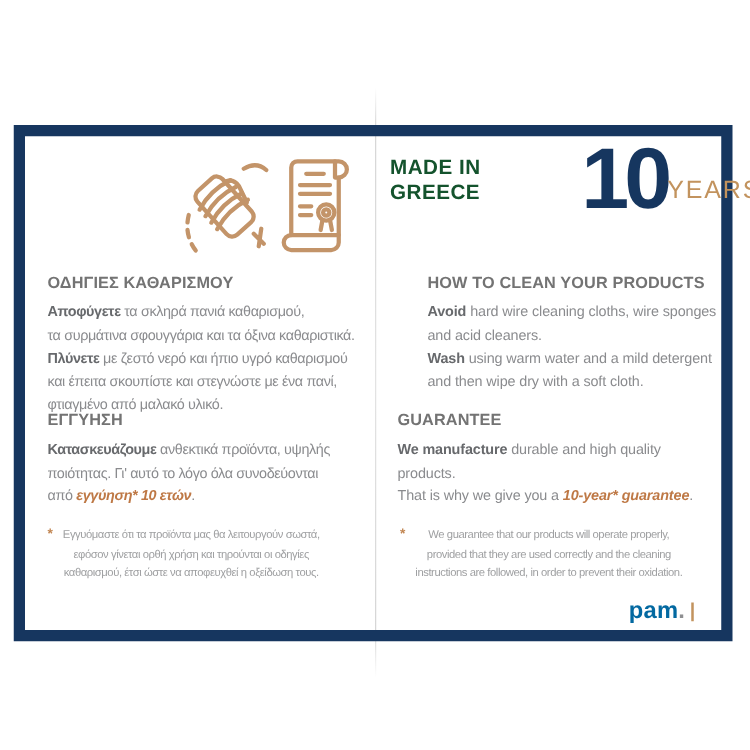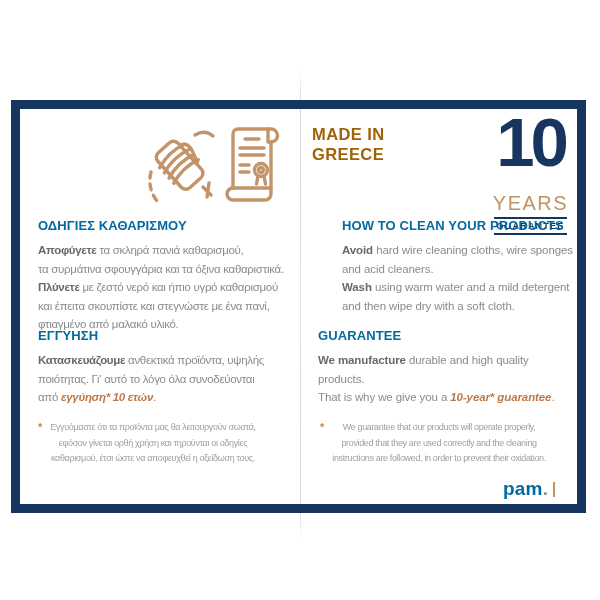--- a/index.html
+++ b/index.html
@@ -13,36 +13,36 @@
     background:linear-gradient(#ffffff,#d6d6d6 7%,#e3e3e3 50%,#d6d6d6 92%,#ffffff);
   }
   .frame{
     position:absolute;left:11px;top:100px;width:575px;height:413px;
     box-sizing:border-box;border:9px solid #16365F;background:transparent;
   }
   .icon{position:absolute;}
   .icon svg{display:block;}
   .made-in{
     position:absolute;left:312px;top:125px;
-    font-size:16.5px;line-height:19.5px;color:#a16207;letter-spacing:0.4px;font-weight:bold;
+    font-size:16.5px;line-height:19.5px;color:#14532d;letter-spacing:0.4px;font-weight:bold;
   }
-  .badge{position:absolute;left:494px;top:112px;width:73px;display:flex;flex-direction:column;align-items:center;}
+  .badge{position:absolute;left:465px;top:112px;width:73px;display:flex;flex-direction:row;align-items:center;}
   .badge-number{font-size:69px;line-height:62px;font-weight:bold;color:#16365F;letter-spacing:-4px;}
   .badge-years{font-size:20px;line-height:22px;color:#C2935E;letter-spacing:1.5px;margin-top:18px;}
   .badge-guarantee{
     margin-top:3px;width:100%;box-sizing:border-box;text-align:center;
     font-size:9px;font-weight:bold;color:#16365F;letter-spacing:1.2px;
     border-top:2px solid #16365F;border-bottom:2px solid #16365F;padding:2px 0;
   }
   .section{position:absolute;width:258px;}
   .sec-clean-gr{left:38px;top:218px;}
   .sec-guar-gr{left:38px;top:328px;}
   .sec-clean-en{left:318px;top:218px;margin-left:24px;}
   .sec-guar-en{left:318px;top:328px;}
-  .heading{font-size:13px;font-weight:bold;color:#0369a1;letter-spacing:0.1px;margin:0 0 8px 0;}
+  .heading{font-size:13px;font-weight:bold;color:#737373;letter-spacing:0.1px;margin:0 0 8px 0;}
   .body{font-size:11.5px;line-height:18.5px;color:#8A8B8E;margin:0;white-space:pre-line;letter-spacing:-0.1px;}
   .body.gr{letter-spacing:-0.3px;}
   .body b{color:#67696C;font-weight:bold;}
   .accent{color:#BE7845;font-weight:bold;font-style:italic;}
   .footnote{position:absolute;top:420px;width:265px;display:flex;gap:8px;}
   .fn-gr{left:38px;}
   .fn-en{left:320px;}
   .fn-star{color:#C18551;font-weight:bold;font-size:11px;line-height:14px;}
   .fn-text{font-size:9px;line-height:15.5px;letter-spacing:-0.35px;color:#9FA0A2;white-space:pre-line;text-align:center;}
   .logo{position:absolute;left:503px;top:478px;display:flex;align-items:center;}

